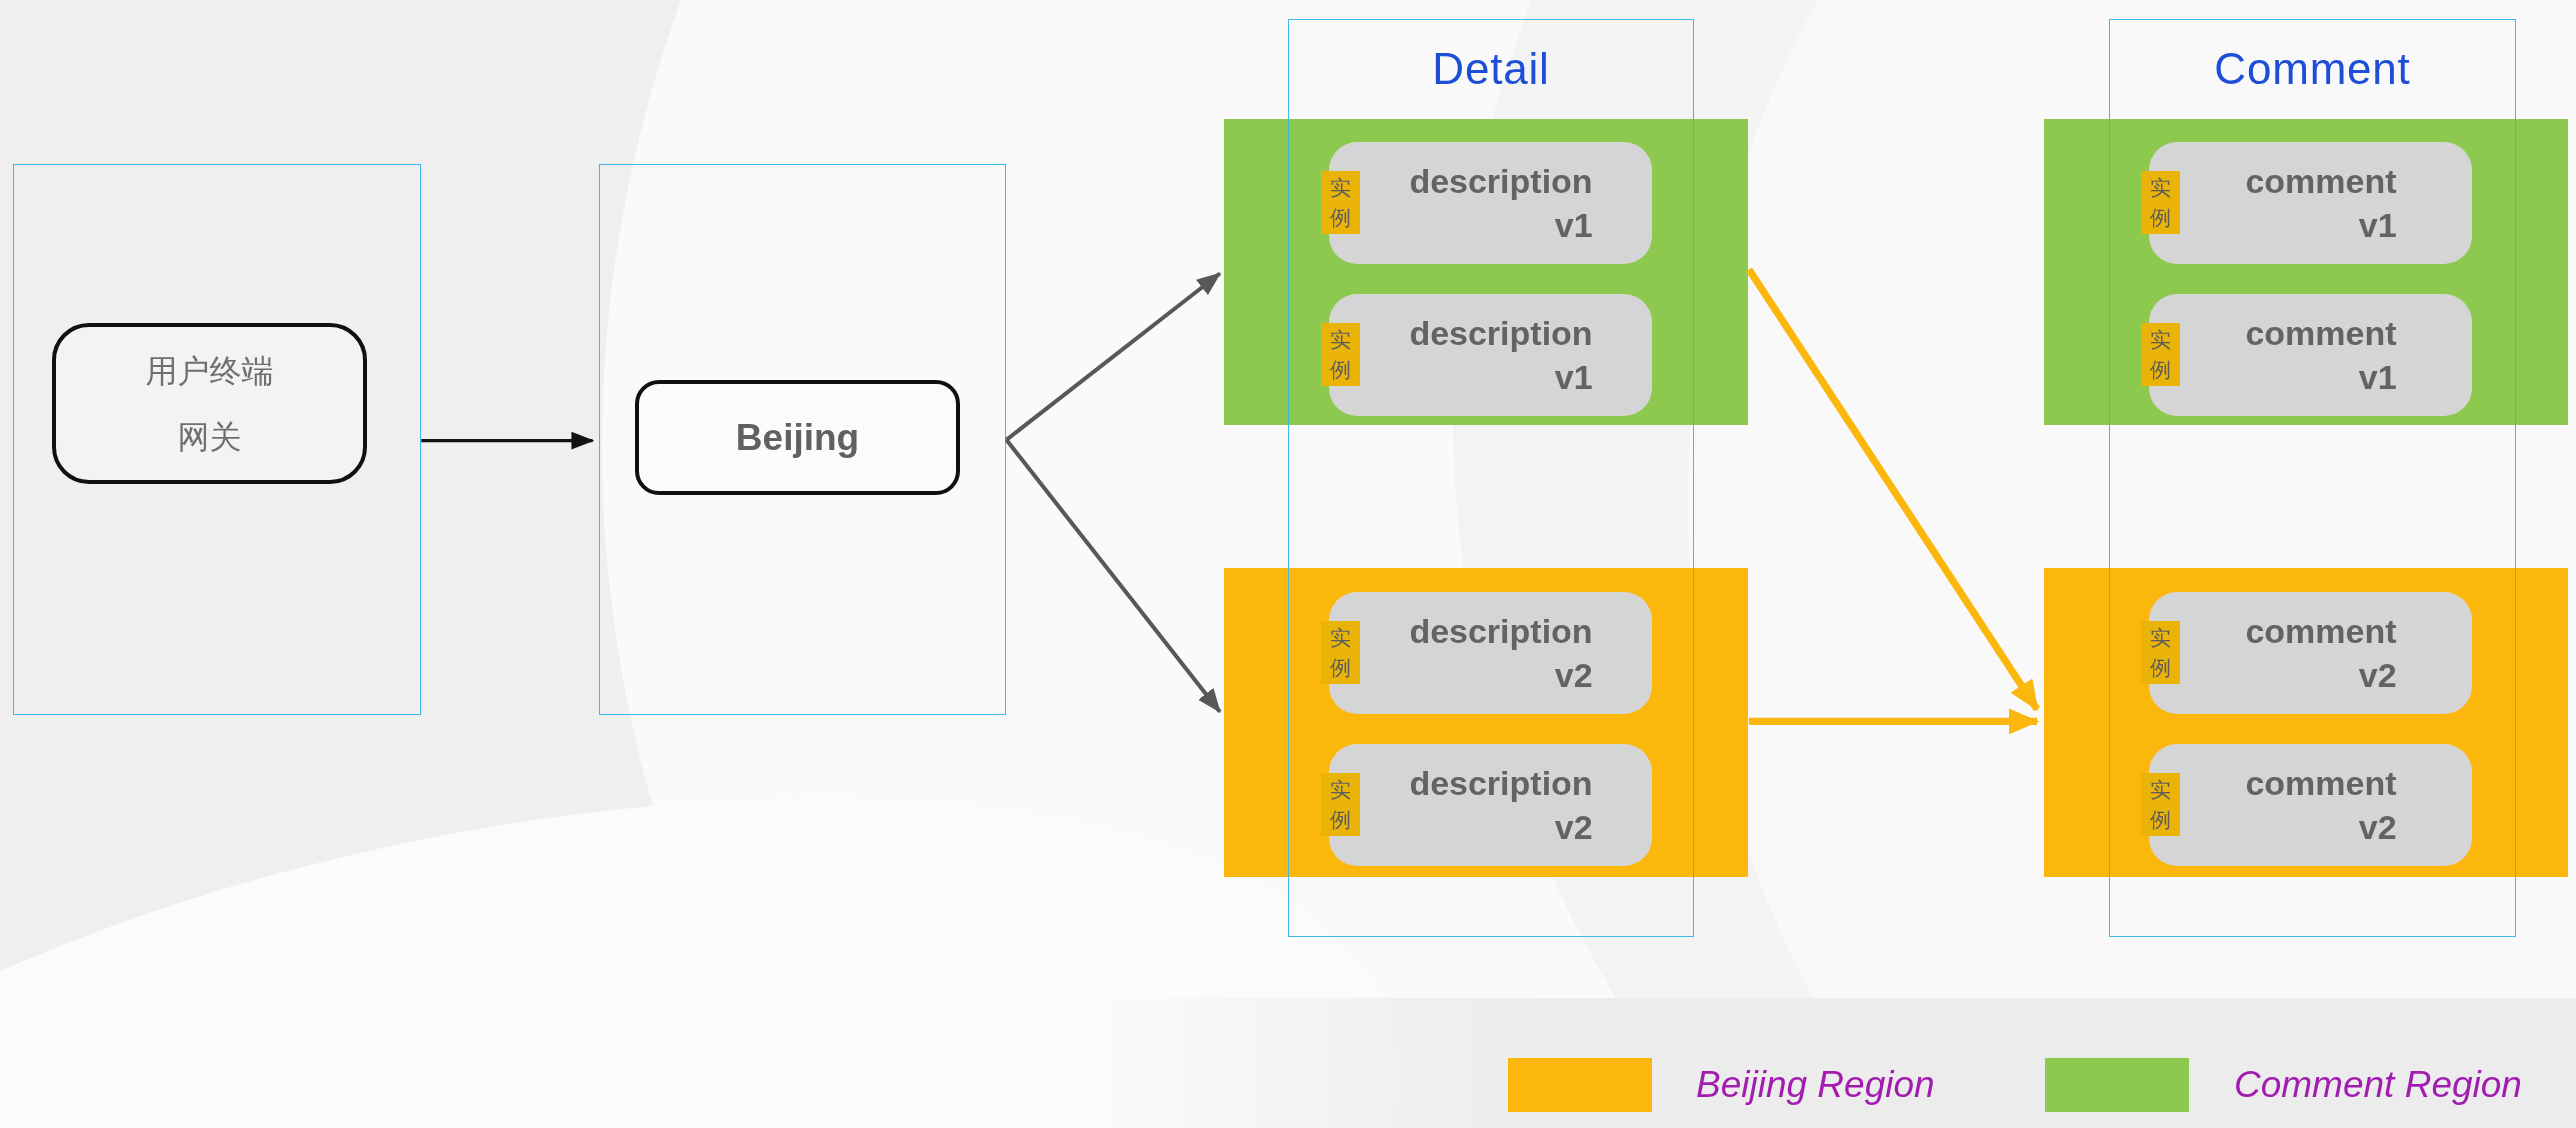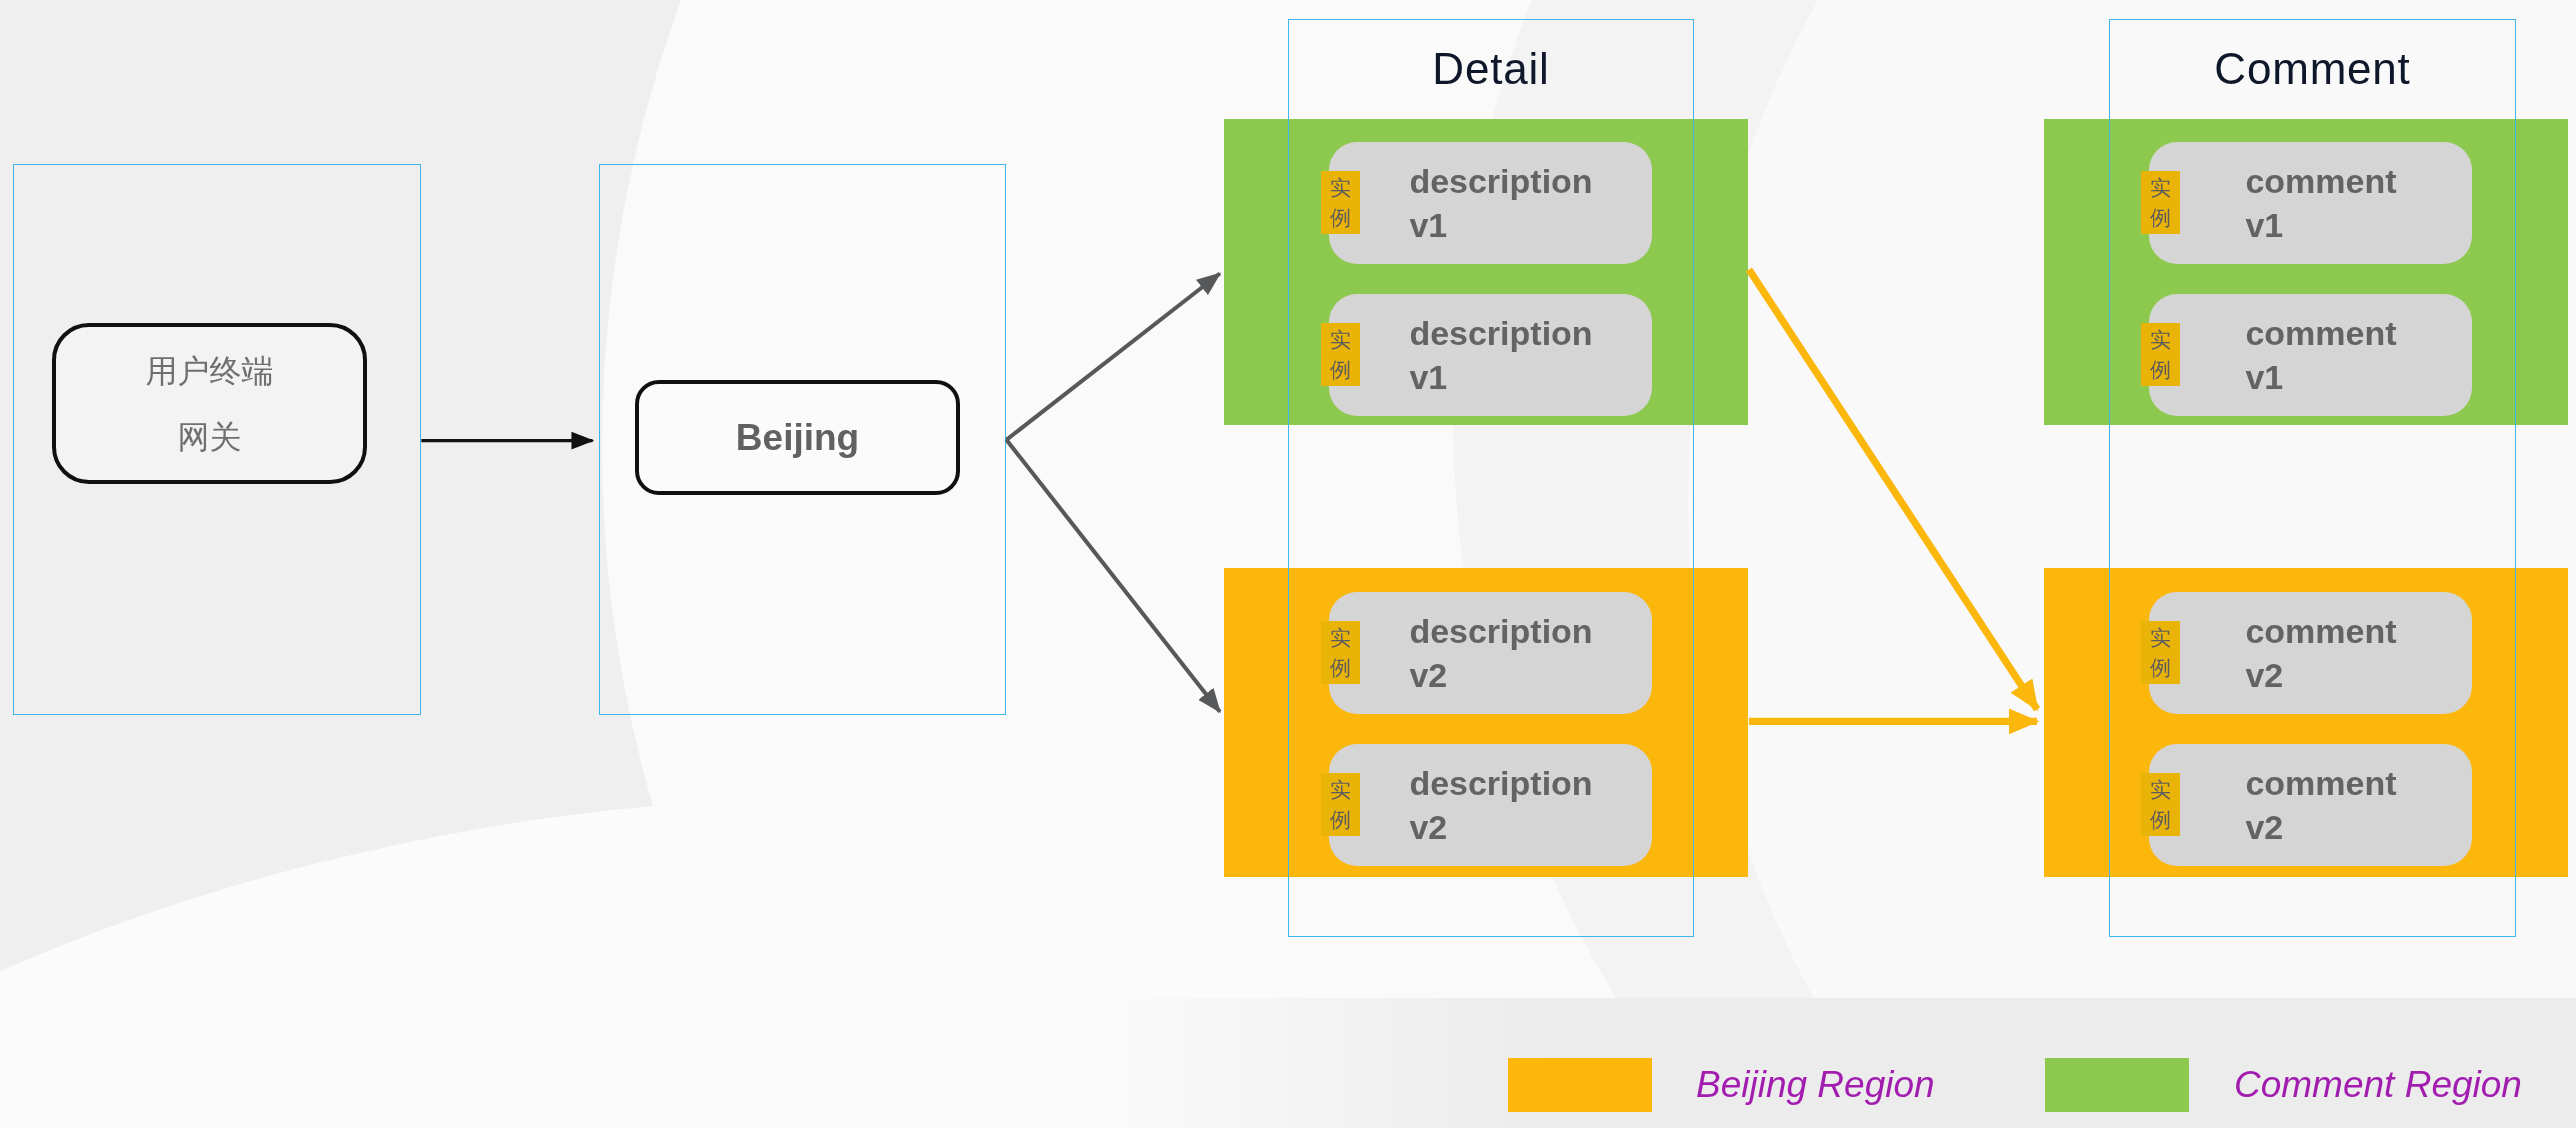--- a/index.html
+++ b/index.html
@@ -17,39 +17,39 @@
     border-radius:50%;background:#f3f3f4;}
   .bg-circle-inner{position:absolute;left:1688px;top:-536px;width:2078px;height:2078px;
     border-radius:50%;background:#f9f9fa;}
   .bg-swoosh-bl{position:absolute;left:-454px;top:836px;width:1867px;height:795px;
     border-radius:50%;background:#fbfbfc;transform:rotate(-12deg);}
   .bg-bottom-strip{position:absolute;left:0;top:998px;width:2576px;height:130px;
     background:linear-gradient(90deg,rgba(236,236,237,0) 42%,#ececed 60%);}
   
   .container{position:absolute;border:1.6px solid #3fb6ec;background:transparent;z-index:2;}
   .container-title{width:100%;text-align:center;padding-top:24px;
-    font-size:44px;color:#0f172a;letter-spacing:0.8px;}
+    font-size:44px;color:#1d4ed8;letter-spacing:0.8px;}
   
   .band{position:absolute;z-index:1;}
   .band-green{background:#8dc94f;}
   .band-orange{background:#fcb70d;}
   
   .node{position:absolute;border:4px solid #101010;background:rgba(252,252,252,0.35);
     z-index:3;display:flex;flex-direction:column;align-items:center;justify-content:center;}
   .node-user{border-radius:37px;gap:34px;text-align:center;}
   .node-frontend{border-radius:24px;}
   .node-text{font-size:32px;color:#6f6f6f;line-height:1;}
   .node-frontend .node-text{font-size:37px;font-weight:bold;color:#616161;}
   
   .ibox{position:absolute;width:323px;height:122px;border-radius:28px;background:#d5d5d5;
     z-index:3;display:flex;align-items:center;justify-content:center;}
   .itag{position:absolute;left:-8px;top:29px;width:39px;height:63px;background:#eab308;
     font-size:21px;line-height:30px;color:#5c5c5c;text-align:center;
     word-break:break-all;padding-top:1.6px;}
-  .itext{text-align:left;font-size:34px;font-weight:bold;color:#636363;
+  .itext{text-align:right;font-size:34px;font-weight:bold;color:#636363;
     line-height:44px;padding-left:21px;}
   
   .arrows{position:absolute;left:0;top:0;z-index:4;pointer-events:none;}
   
   .legend-swatch{position:absolute;width:144px;height:54px;z-index:3;}
   .legend-swatch.beijing{background:#fcb70d;}
   .legend-swatch.hangzhou{background:#8dc94f;}
   .legend-label{position:absolute;height:54px;display:flex;align-items:center;
     font-size:37px;color:#a21caf;z-index:3;font-style:italic;}
 </style>

